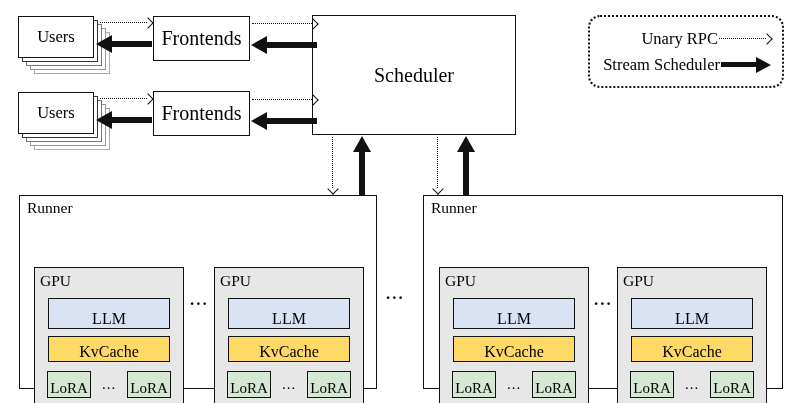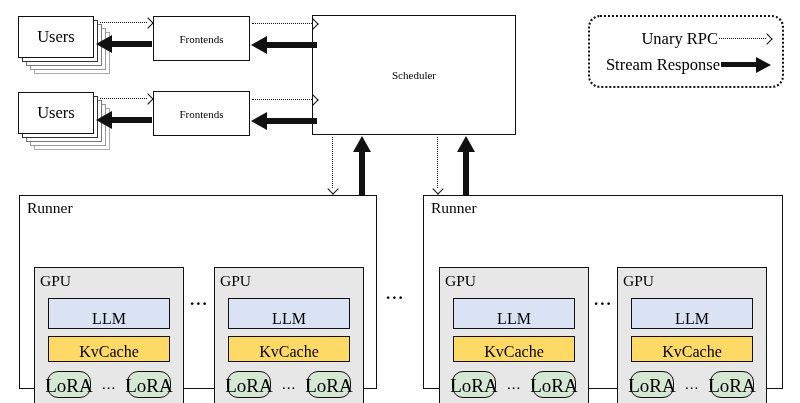--- a/index.html
+++ b/index.html
@@ -1,21 +1,21 @@
 <!DOCTYPE html>
 <html style="--llm_fill: #dae3f3; --kvcache_fill: #ffd966; --lora_fill: #d5e8d4; --gpu_fill: #e7e7e7; --line: #111111;"><head>
 <meta charset="utf-8">
 <style>
   html,body{margin:0;padding:0;background:#fff;}
   .canvas{position:relative;width:800px;height:403px;background:#fff;overflow:hidden;
           font-family:"Liberation Serif","DejaVu Serif",serif;color:#000000;}
 
   
   .node{position:absolute;background:#fff;border:1.6px solid #111;box-sizing:border-box;
-        display:flex;align-items:center;justify-content:center;font-size:11px;}
+        display:flex;align-items:center;justify-content:center;font-size:20px;}
 
   
   .stack{position:absolute;width:95px;height:62px;}
   .sheet{position:absolute;width:76px;height:42px;background:#fff;border:1.5px solid #999;box-sizing:border-box;}
   .sh4{left:16px;top:16px;border-color:#aaa;}
   .sh3{left:12px;top:12px;border-color:#999;}
   .sh2{left:8px;top:8px;border-color:#777;}
   .sh1{left:4px;top:4px;border-color:#333;}
   .sh0{left:0;top:0;border-color:#111;display:flex;align-items:center;justify-content:center;font-size:16.5px;}
 
@@ -23,21 +23,21 @@
   .runner{position:absolute;top:195px;height:194px;background:#fff;border:1.8px solid #111;box-sizing:border-box;}
   .runner-label{font-size:15.5px;margin:2px 0 0 7px;line-height:19px;}
   .gpu{position:absolute;top:28px;width:150px;height:150px;background:var(--gpu_fill,#e7e7e7);
        border:1.6px solid #111;box-sizing:border-box;margin-top:43px;}
   .gpu-label{font-size:15.5px;margin:3px 0 0 5px;line-height:19px;}
   .ibox{border:1.6px solid #111;box-sizing:border-box;background:#fff;
         display:flex;align-items:flex-end;justify-content:center;font-size:16px;}
   .llm{height:31px;margin:8px 13px 0;background:var(--llm_fill,#dae3f3);}
   .kv{height:26px;margin:7px 13px 0;background:var(--kvcache_fill,#ffd966);}
   .lora-row{display:flex;align-items:center;justify-content:space-between;margin:9px 12px 0;}
-  .lora{width:44px;height:27px;background:var(--lora_fill,#d5e8d4);font-size:19px;border-radius:11px;}
+  .lora{width:44px;height:27px;background:var(--lora_fill,#d5e8d4);font-size:15px;}
 
   .dots{font-weight:bold;font-size:17px;letter-spacing:2px;line-height:17px;}
   .dots-sm{font-weight:normal;font-size:15px;letter-spacing:1px;}
   .gpu-dots{position:absolute;left:170px;top:95px;}
   .runner-dots{position:absolute;left:386px;top:285px;}
 
   
   .arrow{position:absolute;}
   .dline-h{position:absolute;left:0;right:5px;top:4px;border-top:1.7px dotted #111;}
   .dline-v{position:absolute;top:0;bottom:5px;left:4px;border-left:1.7px dotted #111;}
@@ -103,21 +103,21 @@
 
   <div class="legend">
     <div class="lrow">
       <span>Unary RPC</span>
       <span class="lg-arrow">
         <span class="dline-h"></span>
         <span class="chev chev-r"></span>
       </span>
     </div>
     <div class="lrow">
-      <span>Stream Response</span>
+      <span>Stream Scheduler</span>
       <span class="lg-sarrow">
         <span class="tr-shaft"></span>
         <span class="tr-head"></span>
       </span>
     </div>
   </div>
 
   <div class="arrow" style="left:100px;top:18px;width:52px;height:10px">
     <span class="dline-h"></span>
       <span class="chev chev-r"></span>

